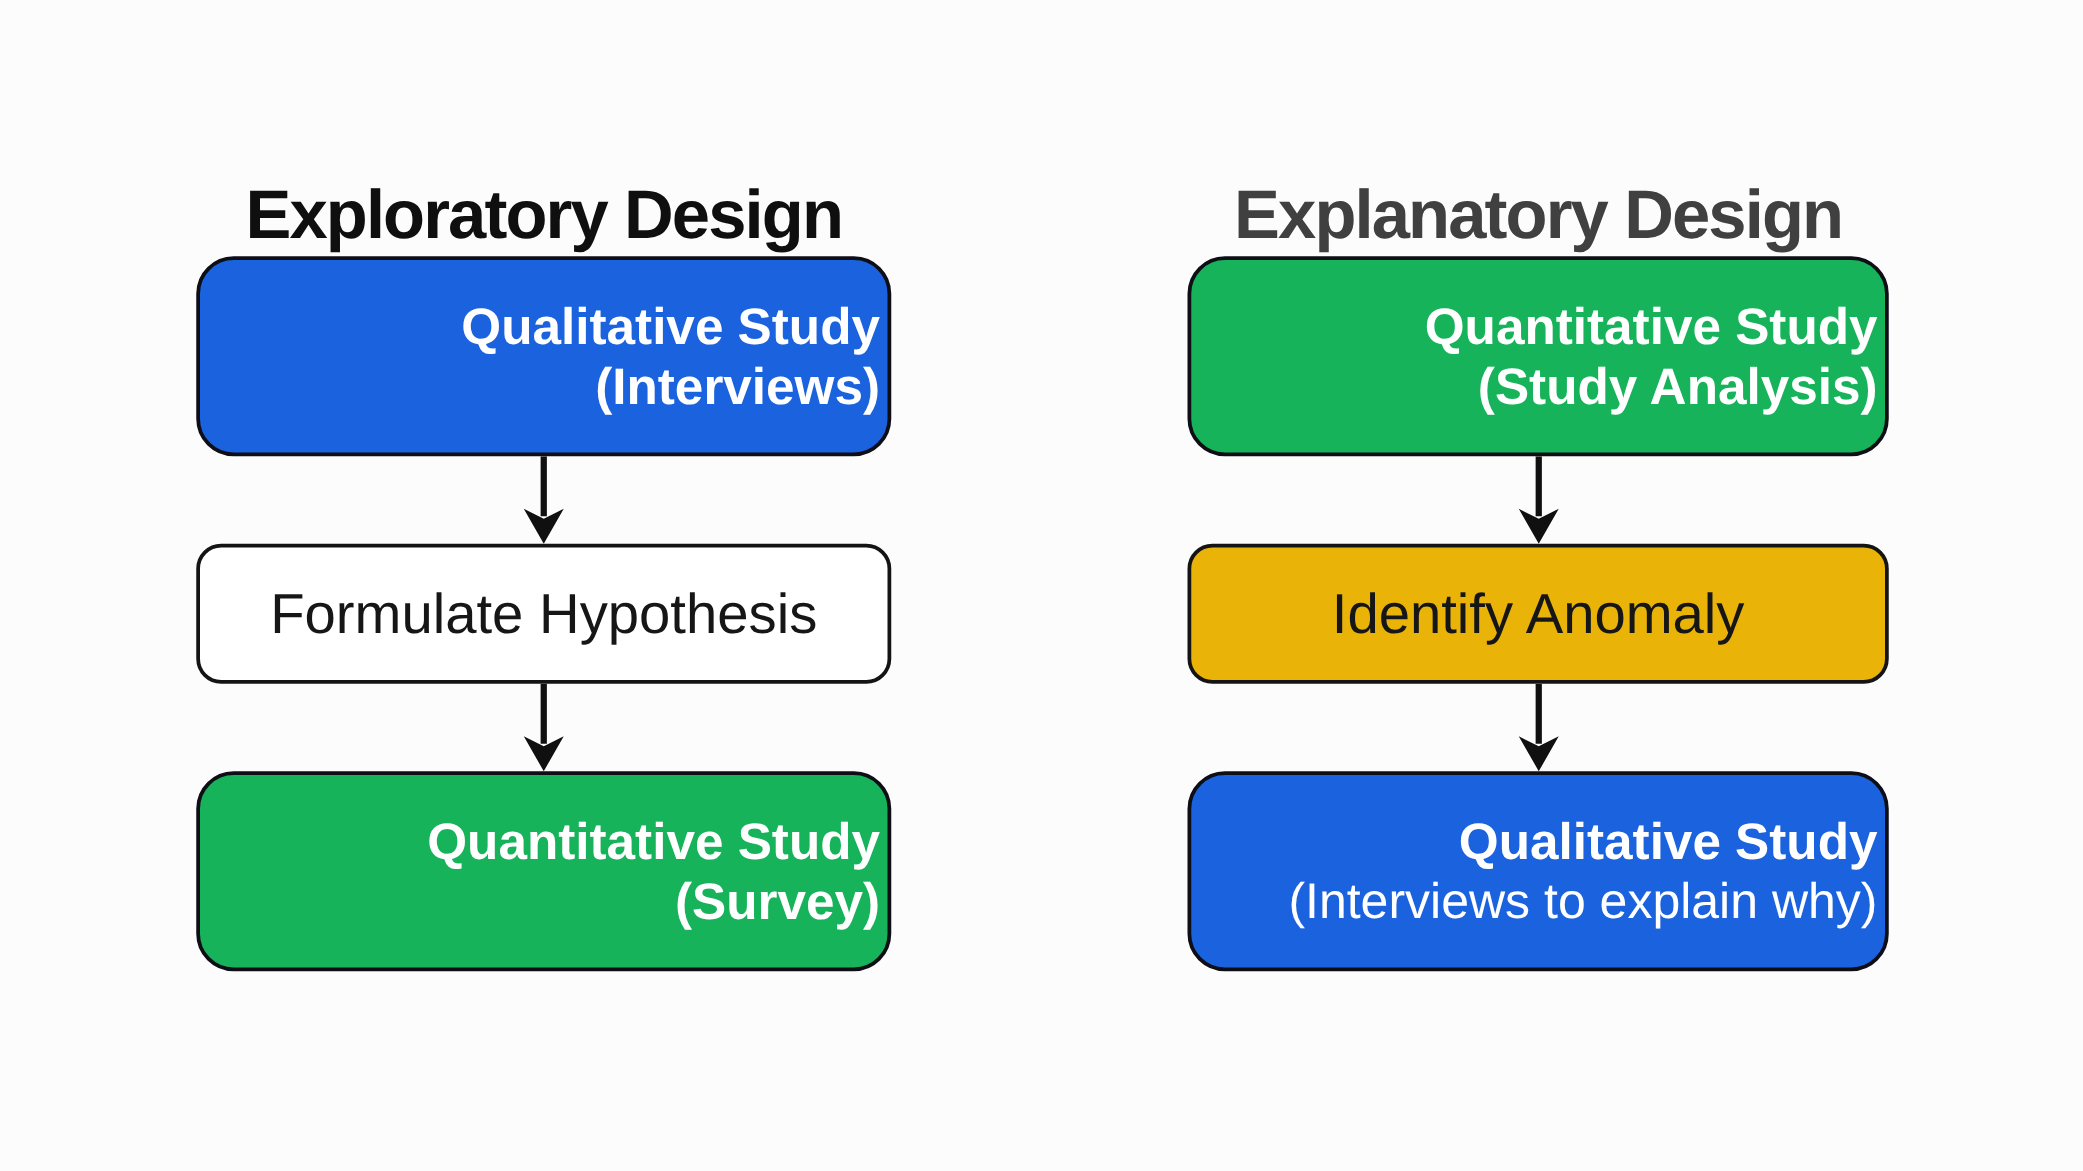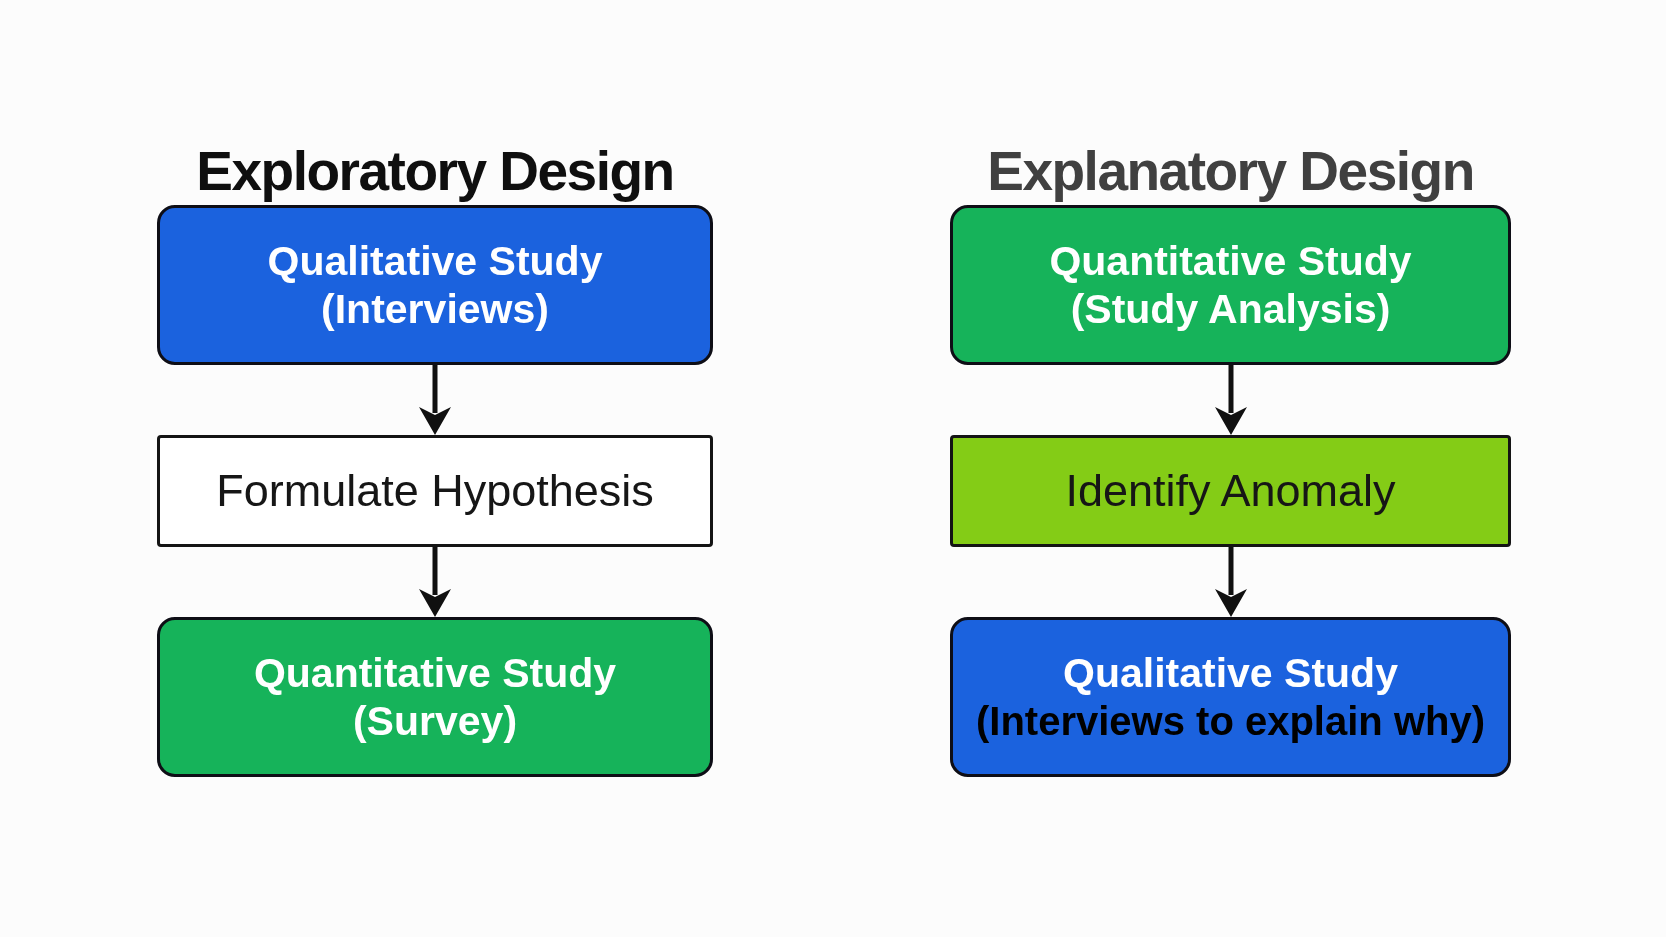--- a/index.html
+++ b/index.html
@@ -41,29 +41,30 @@
     box-sizing: border-box;
     display: flex;
     flex-direction: column;
     justify-content: center;
     align-items: center;
     text-align: center;
     padding: 0 6px;
   }
   .box.colored {
     height: 160px;
-    border-radius: 18px;
+    border-radius: 30px;
     border: 3px solid #0e0e16;
     font-weight: bold;
     font-size: 41px;
     line-height: 1.18;
+    align-items: flex-end;
   }
   .box.outline {
     height: 112px;
-    border-radius: 4px;
+    border-radius: 20px;
     border: 3px solid #141414;
     font-weight: 400;
     font-size: 45px;
     line-height: 1.1;
   }
   .line { white-space: nowrap; }
   .line.regular { font-weight: 400; }
   .arrow {
     height: 70px;
     display: flex;
@@ -117,30 +118,30 @@
       <div class="line" style="color: rgb(255, 255, 255);">(Study Analysis)</div>
     </div>
 
     <div class="arrow">
       <svg class="arrow-svg" width="44" height="70" viewBox="0 0 44 70" style="fill: rgb(16, 16, 16);">
         <rect x="19.5" y="0" width="5" height="48"></rect>
         <path d="M6 42 L22 70 L38 42 L22 50 Z"></path>
       </svg>
     </div>
 
-    <div class="box outline" style="background: #84cc16;">
+    <div class="box outline" style="background: #eab308;">
       <div class="line" style="color: rgb(22, 22, 22);">Identify Anomaly</div>
     </div>
 
     <div class="arrow">
       <svg class="arrow-svg" width="44" height="70" viewBox="0 0 44 70" style="fill: rgb(16, 16, 16);">
         <rect x="19.5" y="0" width="5" height="48"></rect>
         <path d="M6 42 L22 70 L38 42 L22 50 Z"></path>
       </svg>
     </div>
 
     <div class="box colored" style="background: rgb(27, 98, 222);">
       <div class="line" style="color: rgb(255, 255, 255);">Qualitative Study</div>
-      <div class="line regular" style="font-size: 40px; color: #000000; font-weight: bold;">(Interviews to explain why)</div>
+      <div class="line regular" style="font-size: 40px; color: #ffffff;">(Interviews to explain why)</div>
     </div>
   </section>
 
 </div>
 
 </body></html>

